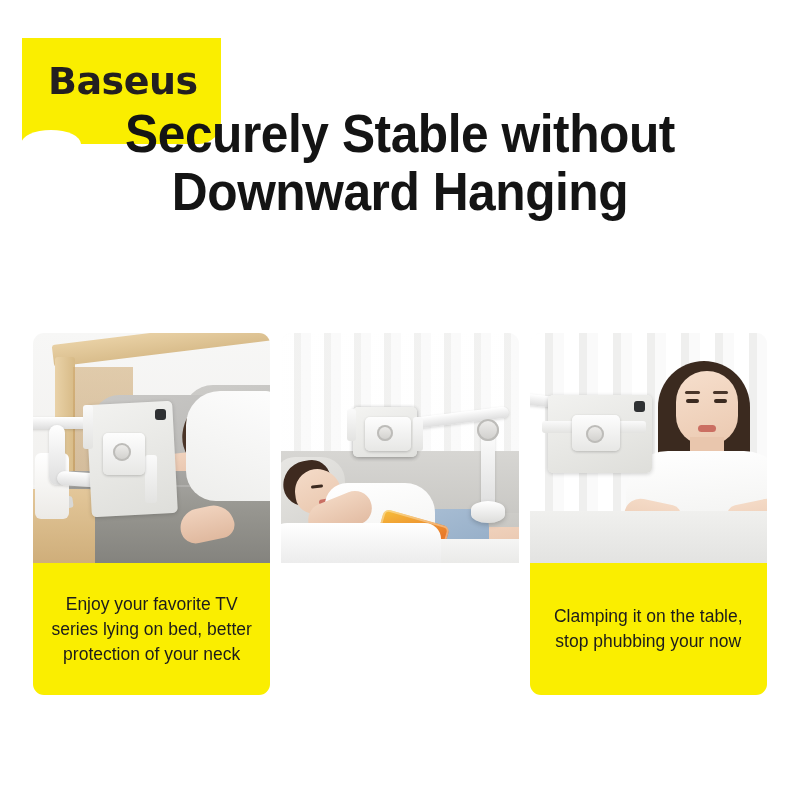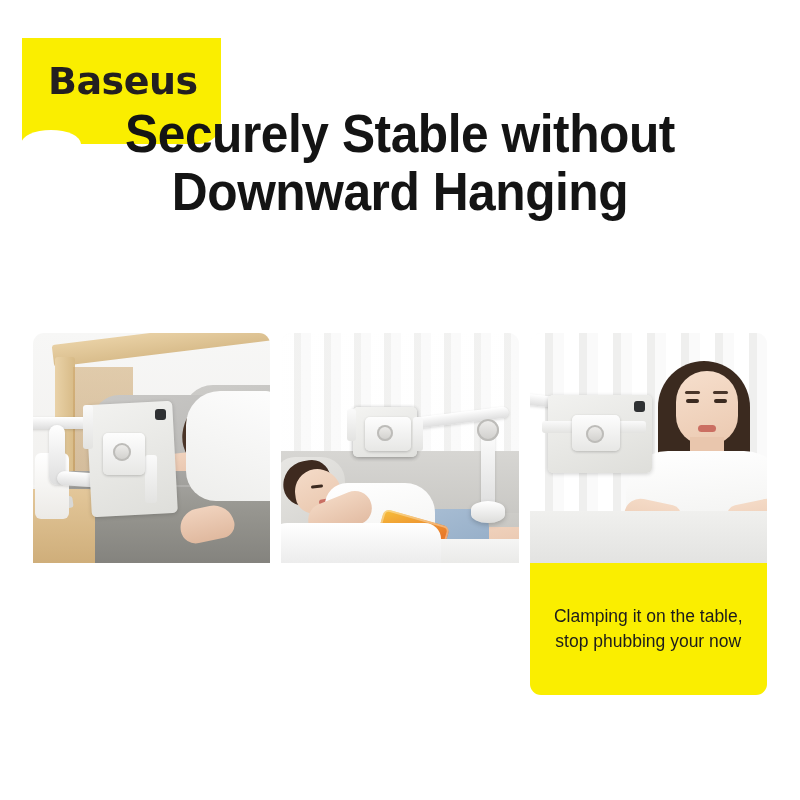--- a/index.html
+++ b/index.html
@@ -403,20 +403,25 @@
           <div class="arm-seg" style="left:16px; top:92px; width:16px; height:60px; border-radius:8px;"></div>
           <div class="arm-seg" style="left:24px; top:140px; width:66px; height:14px; border-radius:8px; transform:rotate(4deg);"></div>
           <div class="tablet" style="left:56px; top:70px; width:86px; height:112px; transform: rotate(-3deg);"></div>
           <div class="tablet-cam" style="left:122px; top:76px;"></div>
           <div class="grip-bar" style="left:50px; top:72px; width:10px; height:44px;"></div>
           <div class="grip-bar" style="left:112px; top:122px; width:12px; height:48px;"></div>
           <div class="clamp" style="left:70px; top:100px; width:42px; height:42px;"></div>
           <div class="clamp-knob" style="left:80px; top:110px; width:18px; height:18px;"></div>
         </div>
       </div>
+      <div class="caption">
+        <span class="caption-text">Enjoy your favorite TV
+series lying on bed, better
+protection of your neck</span>
+      </div>
     </div>
 
     <div class="card">
       <div class="photo">
         <div class="scene">
           <div class="s2-bg"></div>
           <div class="s2-curtain"></div>
           <div class="s2-sofa-back"></div>
           <div class="s2-seat"></div>
           <div class="s2-cushion"></div>

